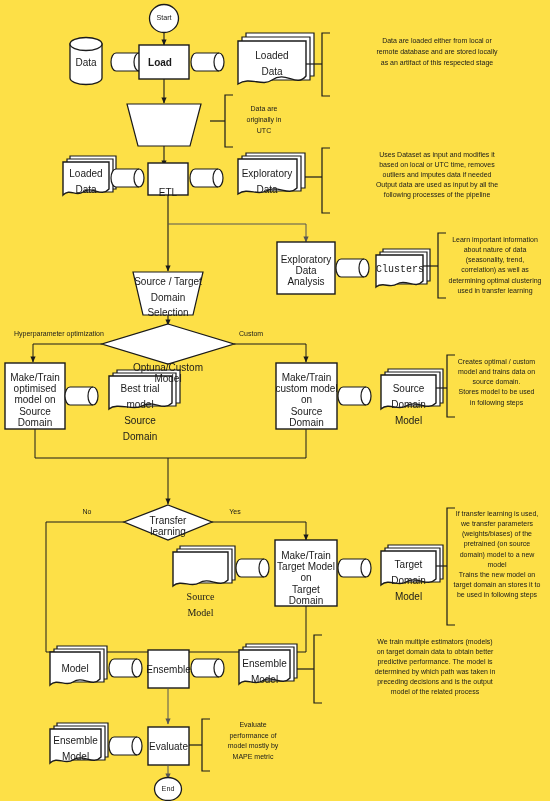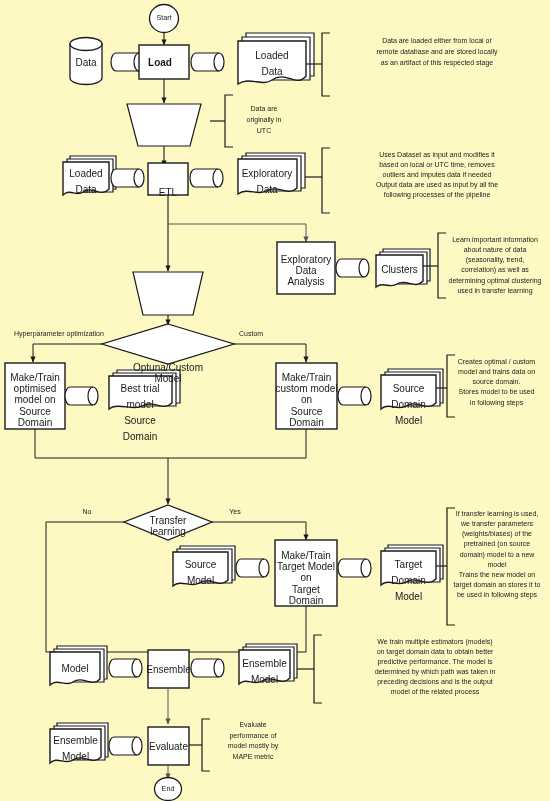--- a/index.html
+++ b/index.html
@@ -8,21 +8,21 @@
     padding: 0;
     background: #ffffff;
   }
   body {
     font-family: "Liberation Sans", sans-serif;
   }
   #canvas {
     position: relative;
     width: 550px;
     height: 801px;
-    background: #fef9c3;
+    background: #fde047;
     overflow: hidden;
   }
   #canvas svg.layer {
     position: absolute;
     top: 0; left: 0;
     width: 550px;
     height: 801px;
   }
   .lbl {
     position: absolute;
@@ -332,38 +332,41 @@
 custom model
 on
 Source Domain</div>
   <div class="lbl node-text" style="left:274px; top:550px; width:64px;">Make/Train
 Target Model
 on
 Target Domain</div>
   <div class="lbl node-text" style="left:145px; top:664px; width:47px;">Ensemble</div>
   <div class="lbl node-text" style="left:145px; top:741px; width:47px;">Evaluate</div>
 
+  <div class="lbl node-text" style="left:133px; top:274px; width:70px; line-height:1.55;">Source / Target
+Domain
+Selection</div>
 
   <div class="lbl node-text" style="left:126px; top:337px; width:84px;margin-top:25px;">Optuna/Custom
 Model</div>
   <div class="lbl node-text" style="left:140px; top:515px; width:56px;">Transfer
 learning</div>
 
   <div class="lbl node-text" style="left:240px; top:48px; width:64px; line-height:1.6;">Loaded
 Data</div>
   <div class="lbl node-text" style="left:63px; top:166px; width:46px; line-height:1.6;">Loaded
 Data</div>
   <div class="lbl node-text" style="left:237px; top:166px; width:60px; line-height:1.6;">Exploratory
 Data</div>
-  <div class="lbl node-text" style="left:376px; top:264px; width:47px;">Clusters</div>
+  <div class="lbl node-text" style="left:376px; top:264px; width:47px;font-family:Liberation Mono, monospace;">Clusters</div>
   <div class="lbl node-text" style="left:107px; top:381px; width:66px; line-height:1.6;">Best trial model
 Source Domain</div>
   <div class="lbl node-text" style="left:380px; top:381px; width:57px; line-height:1.6;">Source Domain
 Model</div>
-  <div class="lbl node-text" style="left:172px; top:557px; width:57px; line-height:1.6;">Source
+  <div class="lbl node-text" style="left:172px; top:589px; width:57px; line-height:1.6;font-family:Liberation Serif, serif;">Source
 Model</div>
   <div class="lbl node-text" style="left:380px; top:557px; width:57px; line-height:1.6;">Target Domain
 Model</div>
   <div class="lbl node-text" style="left:50px; top:663px; width:50px;">Model</div>
   <div class="lbl node-text" style="left:238px; top:656px; width:53px; line-height:1.6;">Ensemble
 Model</div>
   <div class="lbl node-text" style="left:49px; top:733px; width:53px; line-height:1.6;">Ensemble
 Model</div>
 
   <div class="lbl edge-text" style="left:14px; top:330px; width:110px; text-align:left;">Hyperparameter optimization</div>

